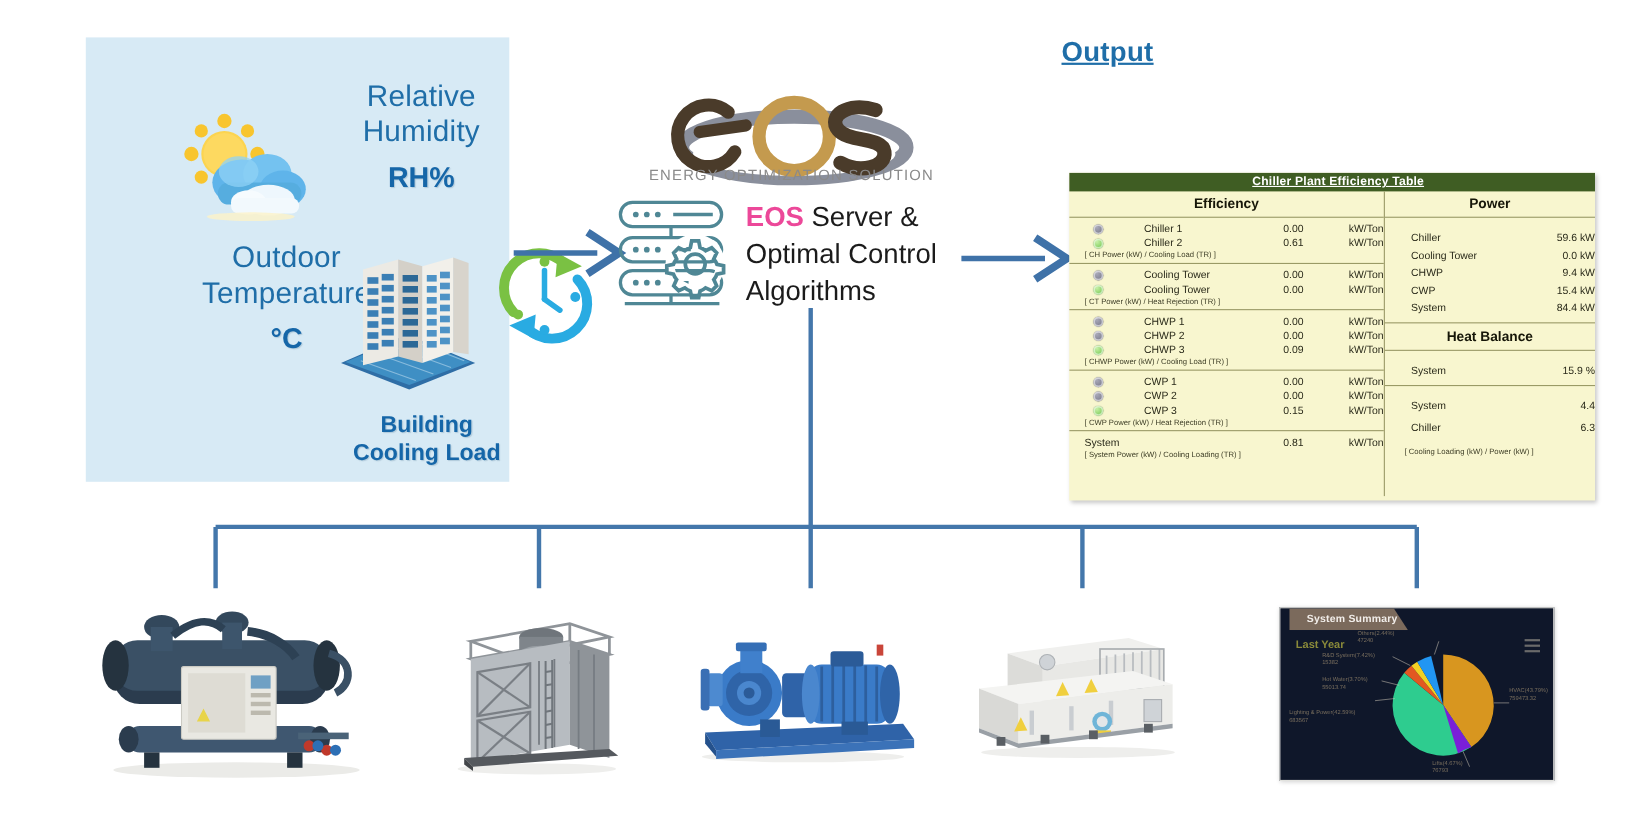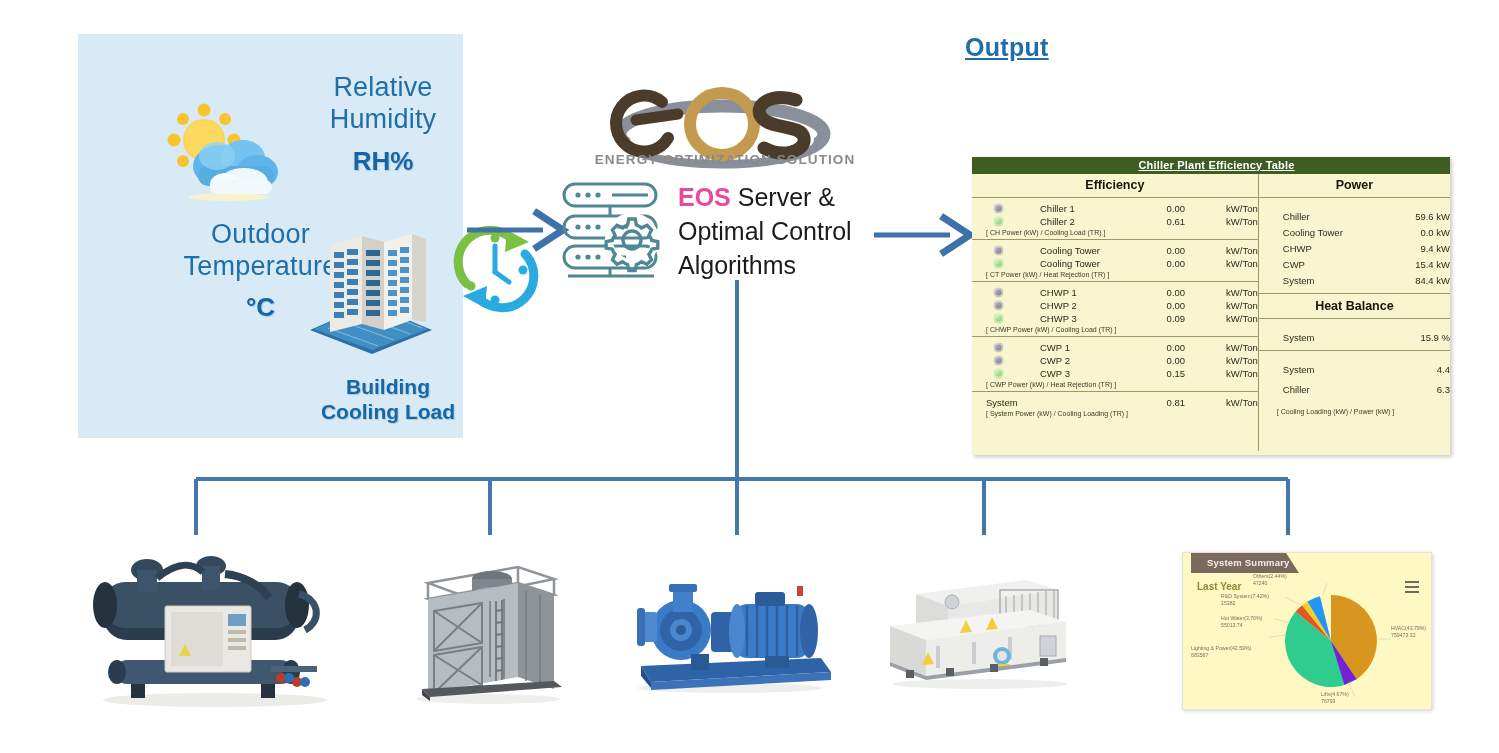--- a/index.html
+++ b/index.html
@@ -54,22 +54,22 @@
 
   
   .arrow { position: absolute; }
   #arrow-1 { left: 465px; top: 205px; width: 105px; height: 50px; }
   #arrow-2 { left: 872px; top: 210px; width: 105px; height: 50px; }
 
   
   #eos-logo { position: absolute; left: 600px; top: 62px; width: 245px; height: 110px; }
   #eos-tagline {
     position: absolute; left: 590px; top: 152px; width: 270px;
-    text-align: center; font-size: 13.5px; color: #8a8a8a;
-    letter-spacing: 1.1px; font-weight: 700;
+    text-align: left; font-size: 13.5px; color: #8a8a8a;
+    letter-spacing: 1.1px; font-weight: 400;
   }
   #server-icon { position: absolute; left: 556px; top: 176px; width: 110px; height: 105px; }
   #server-text {
     position: absolute; left: 678px; top: 180px; width: 245px;
     font-size: 25px; color: #1b1b1b; line-height: 1.36;
   }
   #server-text .eos-word { color: #ec4899; font-weight: bold; }
 
   
   #output-block { position: absolute; left: 965px; top: 33px; width: 280px; }
@@ -150,24 +150,23 @@
   .equip { position: absolute; }
   #equip-chiller { left: 85px; top: 548px; width: 250px; height: 160px; }
   #equip-tower   { left: 400px; top: 555px; width: 170px; height: 150px; }
   #equip-pump    { left: 625px; top: 570px; width: 210px; height: 125px; }
   #equip-ahu     { left: 880px; top: 570px; width: 200px; height: 120px; }
 
   
   #dashboard {
     position: absolute; left: 1163px; top: 552px;
     width: 250px; height: 158px;
-    background: #fef9c3;
+    background: #0f172a;
     box-shadow: 1px 1px 4px rgba(0,0,0,.18);
     border: 1px solid #e2e2de;
-    margin-left: 19px;
   }
   #dash-tab {
     position: absolute; left: 8px; top: 0px;
     width: 108px; height: 20px;
     background: #7b6a5c;
     color: #f2eeea; font-size: 9.5px; font-weight: bold;
     padding: 4px 0 0 16px;
     clip-path: polygon(0 0, 88% 0, 100% 100%, 0 100%);
     letter-spacing: .2px;
   }

